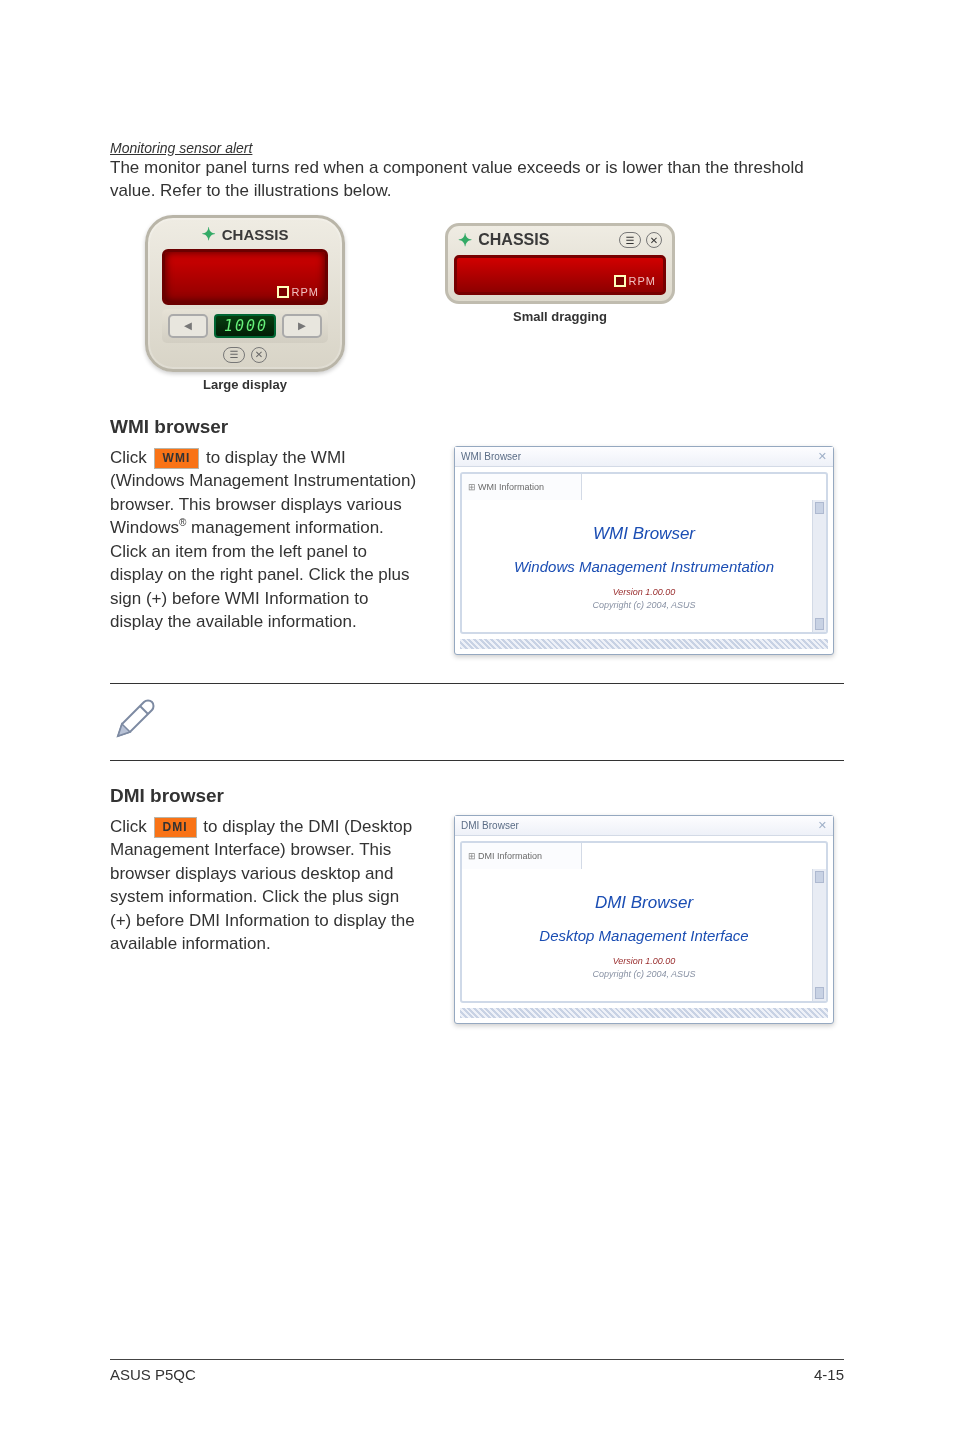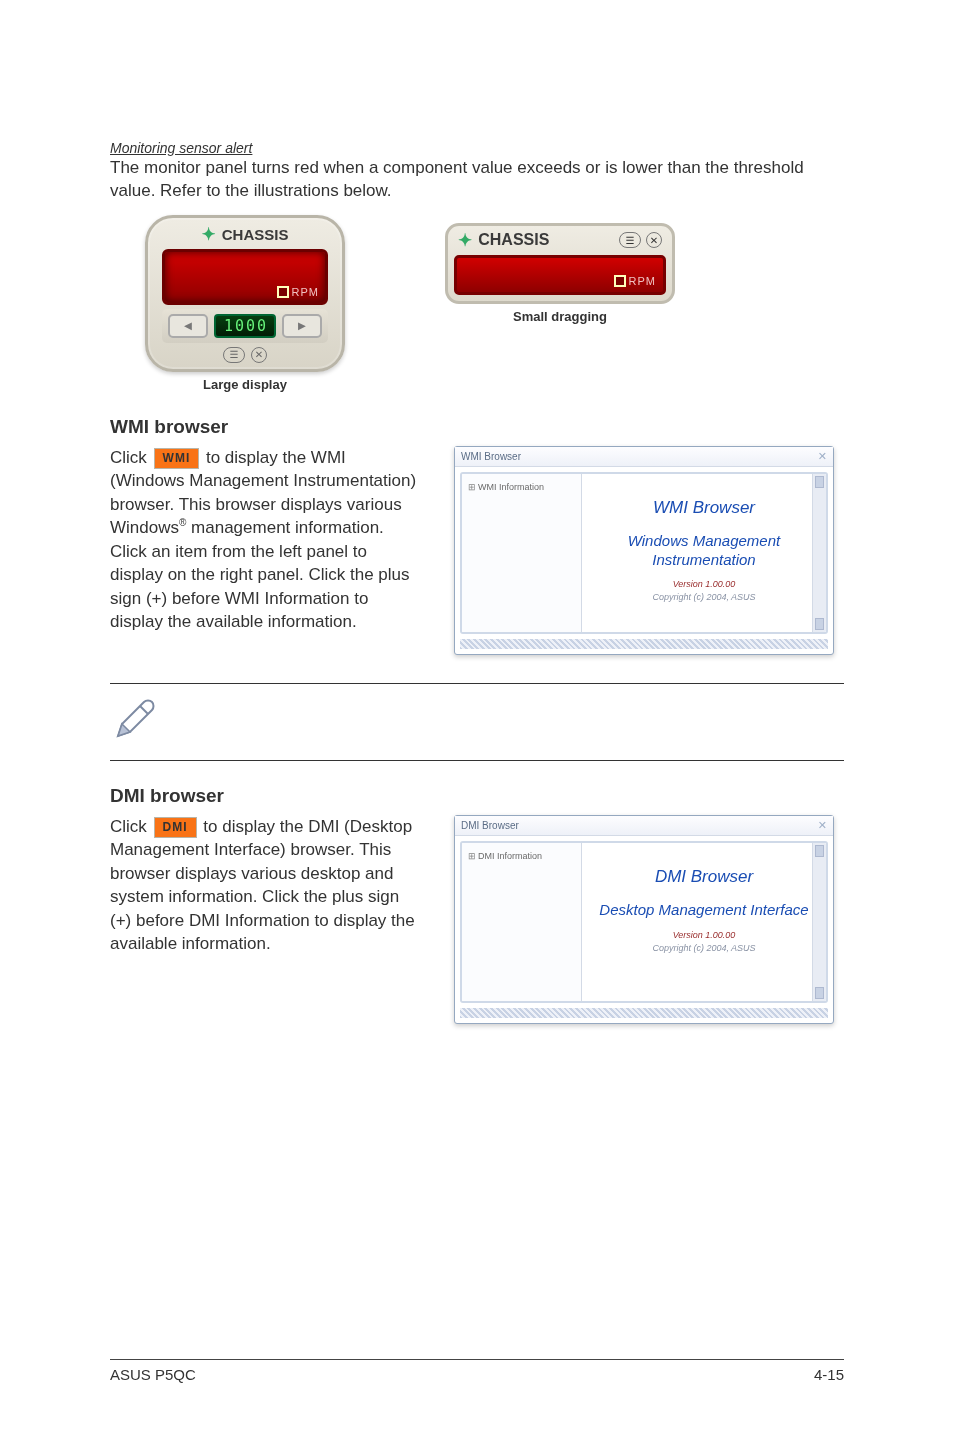--- a/index.html
+++ b/index.html
@@ -81,21 +81,21 @@
   }
   .arrow-pill {
     width: 40px; height: 24px; border:2px solid #aaa; border-radius:5px;
     background:#e8e6de; display:flex; align-items:center; justify-content:center;
     color:#777; font-size:13px;
   }
   .green-lcd {
     flex:1; height:24px; border:2px solid #063; border-radius:4px;
     background: linear-gradient(#063e10,#021d06);
     color:#67f17a; font-family:monospace; font-size:15px; letter-spacing:2px;
-    display:flex; align-items:center; justify-content:flex-end; padding-right:6px;
+    display:flex; align-items:center; justify-content:flex-end; padding-right:6px;font-style:italic;
   }
   .bottom-icons {
     text-align:center; padding-top:2px; color:#666; font-size:14px;
     display:flex; justify-content:center; gap:6px;
   }
   .pill-icon {
     width:22px; height:16px; border:1.5px solid #777; border-radius:8px;
     display:inline-flex; align-items:center; justify-content:center; font-size:10px;
   }
   .circle-x {
@@ -151,21 +151,21 @@
   }
   .bw-title {
     font-size:10px; color:#5b6d86; padding:3px 6px;
     border-bottom:1px solid #d3dae6;
     display:flex; justify-content:space-between; align-items:center;
     background: linear-gradient(#fdfdff,#eef1f8);
   }
   .bw-close { color:#9fb0c8; font-size:11px; }
   .bw-body {
     display:flex; border:2px solid #cfd9e8; margin:5px; border-radius:3px;
-    height: 162px; overflow:hidden;
+    height: 162px; overflow:hidden;flex-direction:column;
   }
   .bw-tree {
     width: 120px; border-right:1px solid #d3dae6; padding:8px 6px;
     font-size:9px; color:#6a6a6a; background:#fbfcfe;
   }
   .tree-item::before { content:"⊞ "; color:#888; }
   .bw-content {
     flex:1; position:relative; overflow:hidden;
     display:flex; flex-direction:column; align-items:center; justify-content:flex-start;
     padding-top: 24px;

